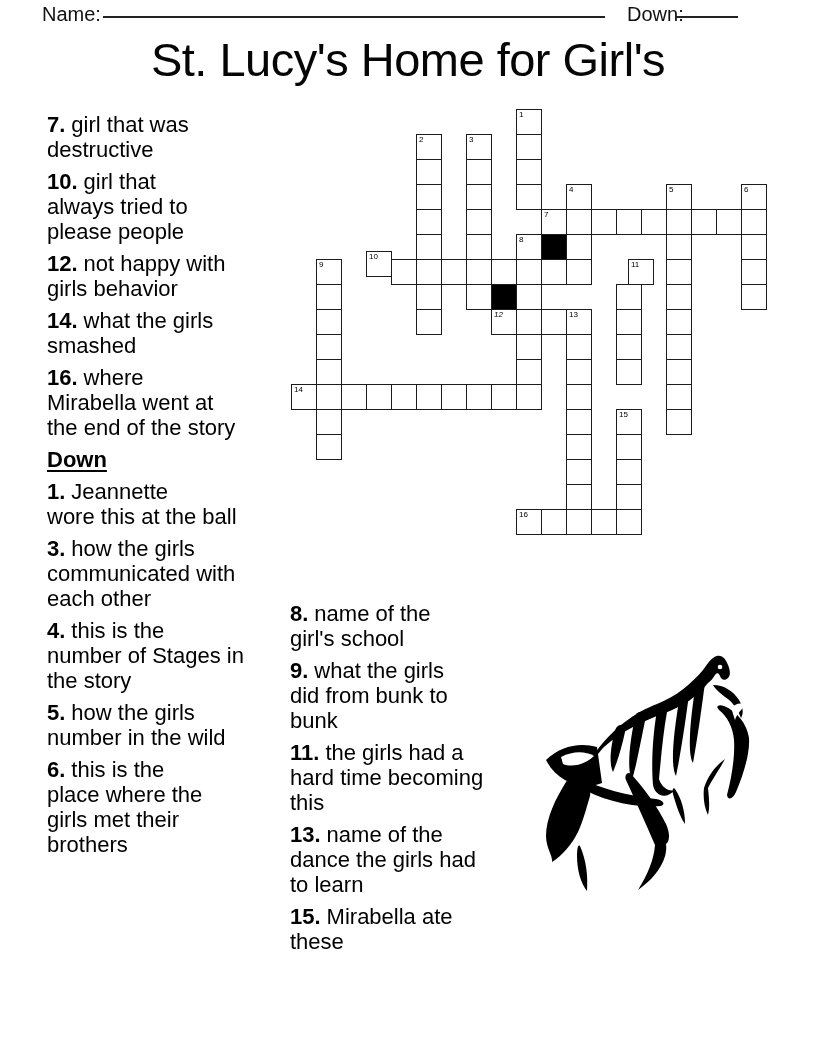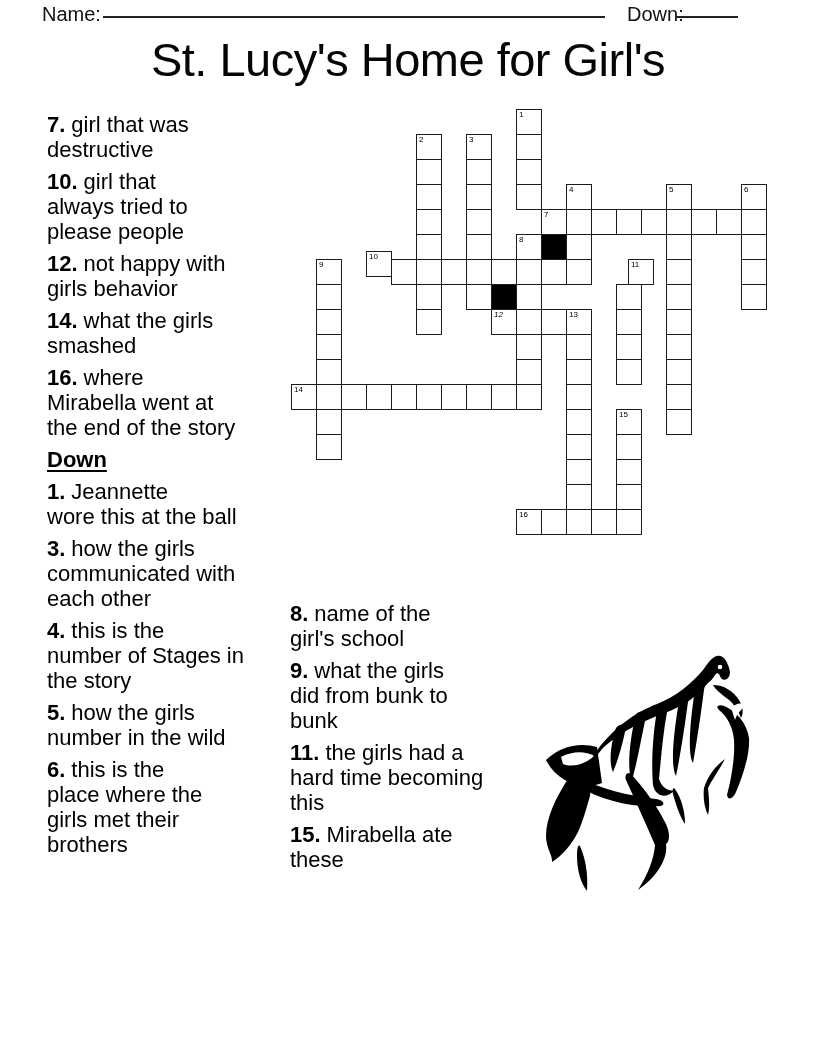--- a/index.html
+++ b/index.html
@@ -216,20 +216,23 @@
 
   <div class="clue-col col-mid">
     <div class="clue"><span class="clue-num">8.</span><span class="clue-text">name of the
 girl's school</span></div>
     <div class="clue"><span class="clue-num">9.</span><span class="clue-text">what the girls
 did from bunk to
 bunk</span></div>
     <div class="clue"><span class="clue-num">11.</span><span class="clue-text">the girls had a
 hard time becoming
 this</span></div>
+    <div class="clue"><span class="clue-num">13.</span><span class="clue-text">name of the
+dance the girls had
+to learn</span></div>
     <div class="clue"><span class="clue-num">15.</span><span class="clue-text">Mirabella ate
 these</span></div>
   </div>
 
   <svg class="wolf" viewBox="0 0 248 250" xmlns="http://www.w3.org/2000/svg">
     <g fill="#000">
 
       <path d="M57,110 C76,82 100,66 121,58 C141,50 155,38 167,24 C172,17 176,11 181,10 C187,9 190,14 192,19 C194,24 195,29 192,32 C189,35 185,34 184,30 C183,27 181,26 179,29 C177,32 175,35 172,37 C161,51 147,60 129,67 C107,75 86,85 68,101 C63,106 59,114 57,110 Z"></path>
 
       <path d="M177,39 C188,39 197,45 203,54 C207,61 208,67 205,72 C202,64 197,56 189,51 C184,47 179,43 177,39 Z"></path>

